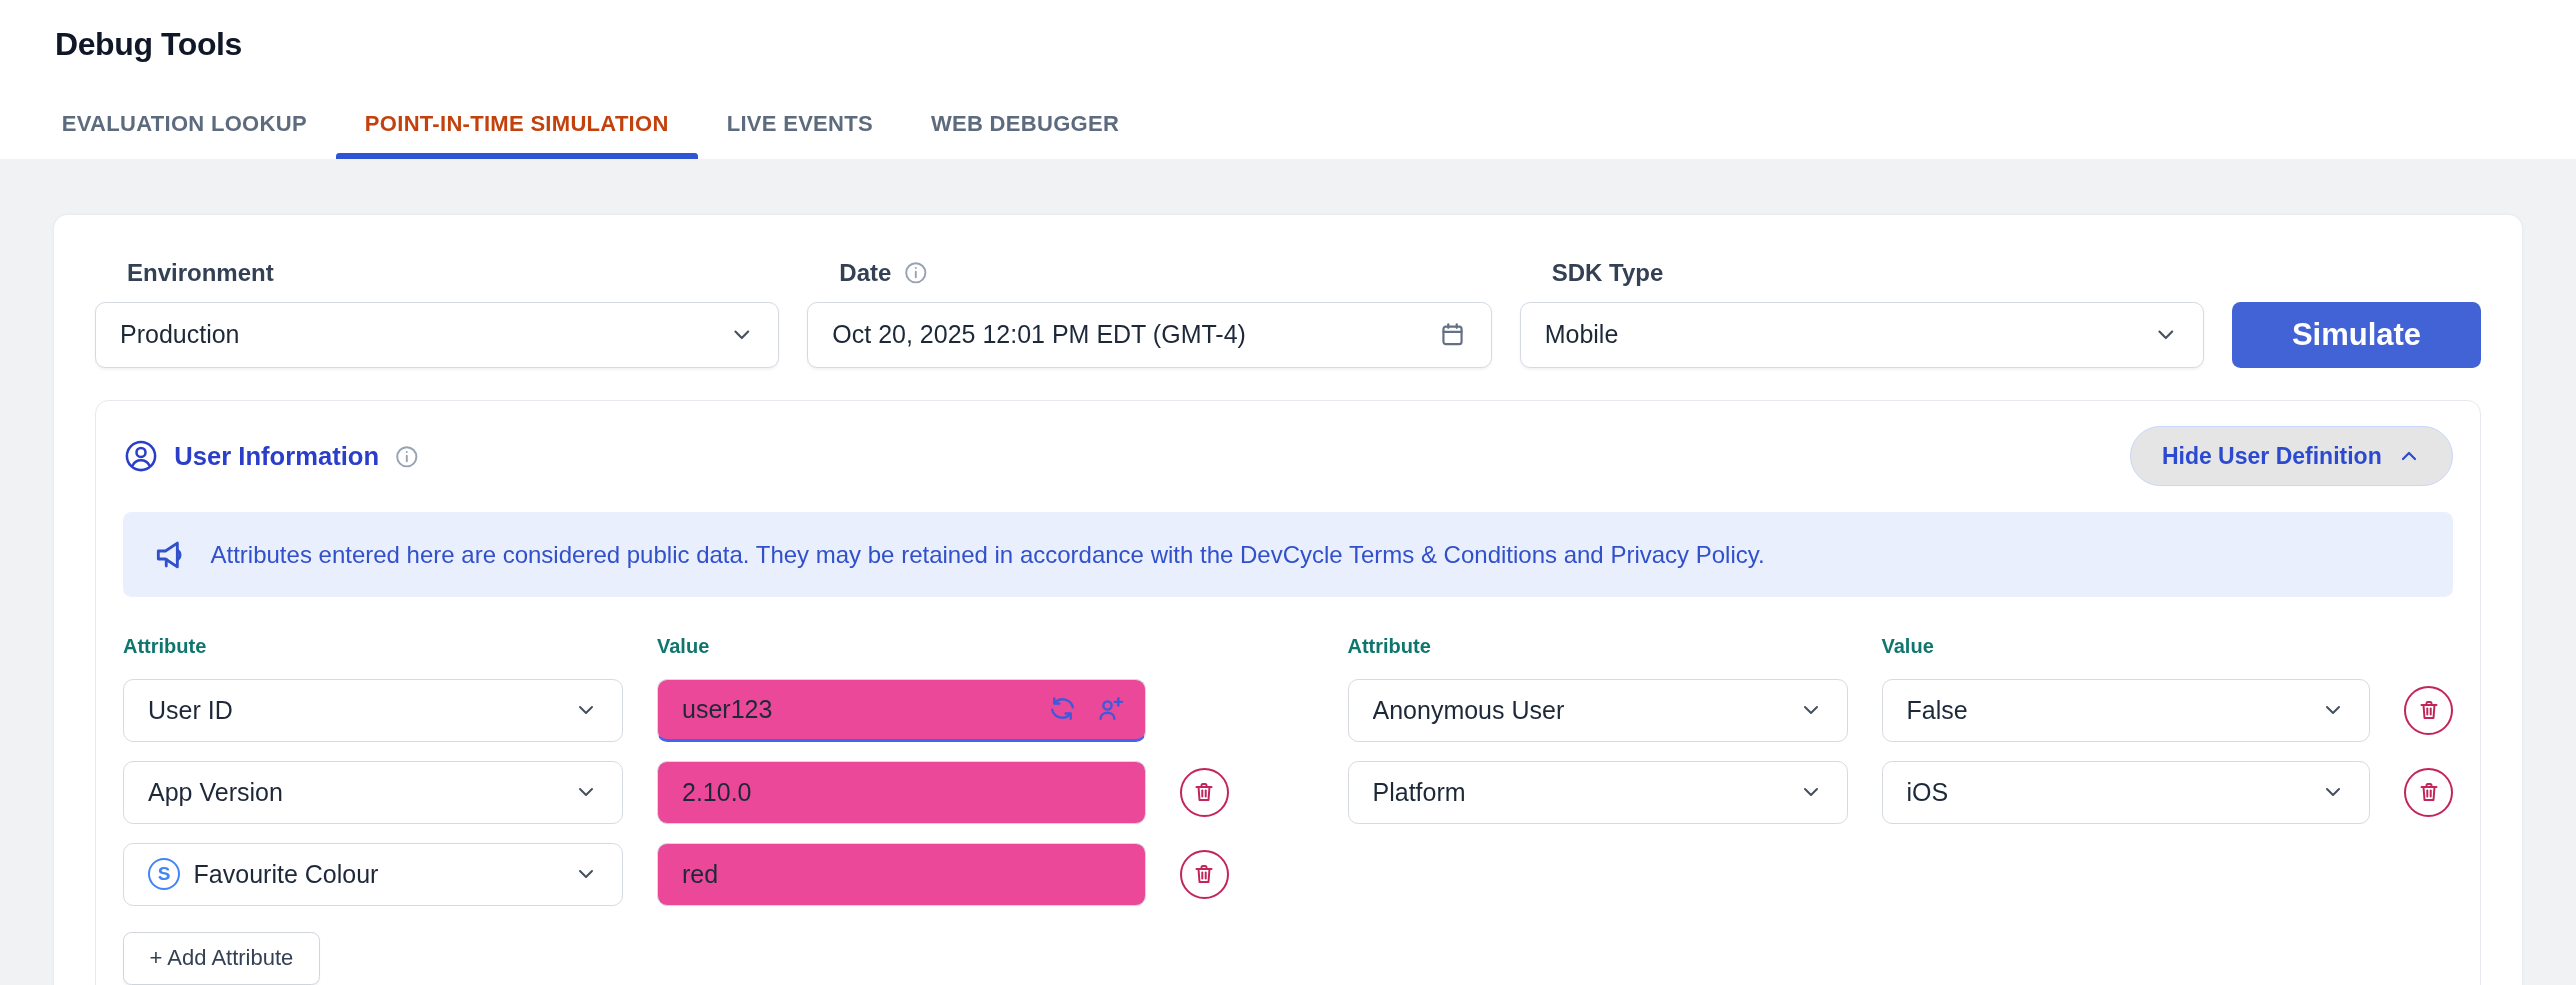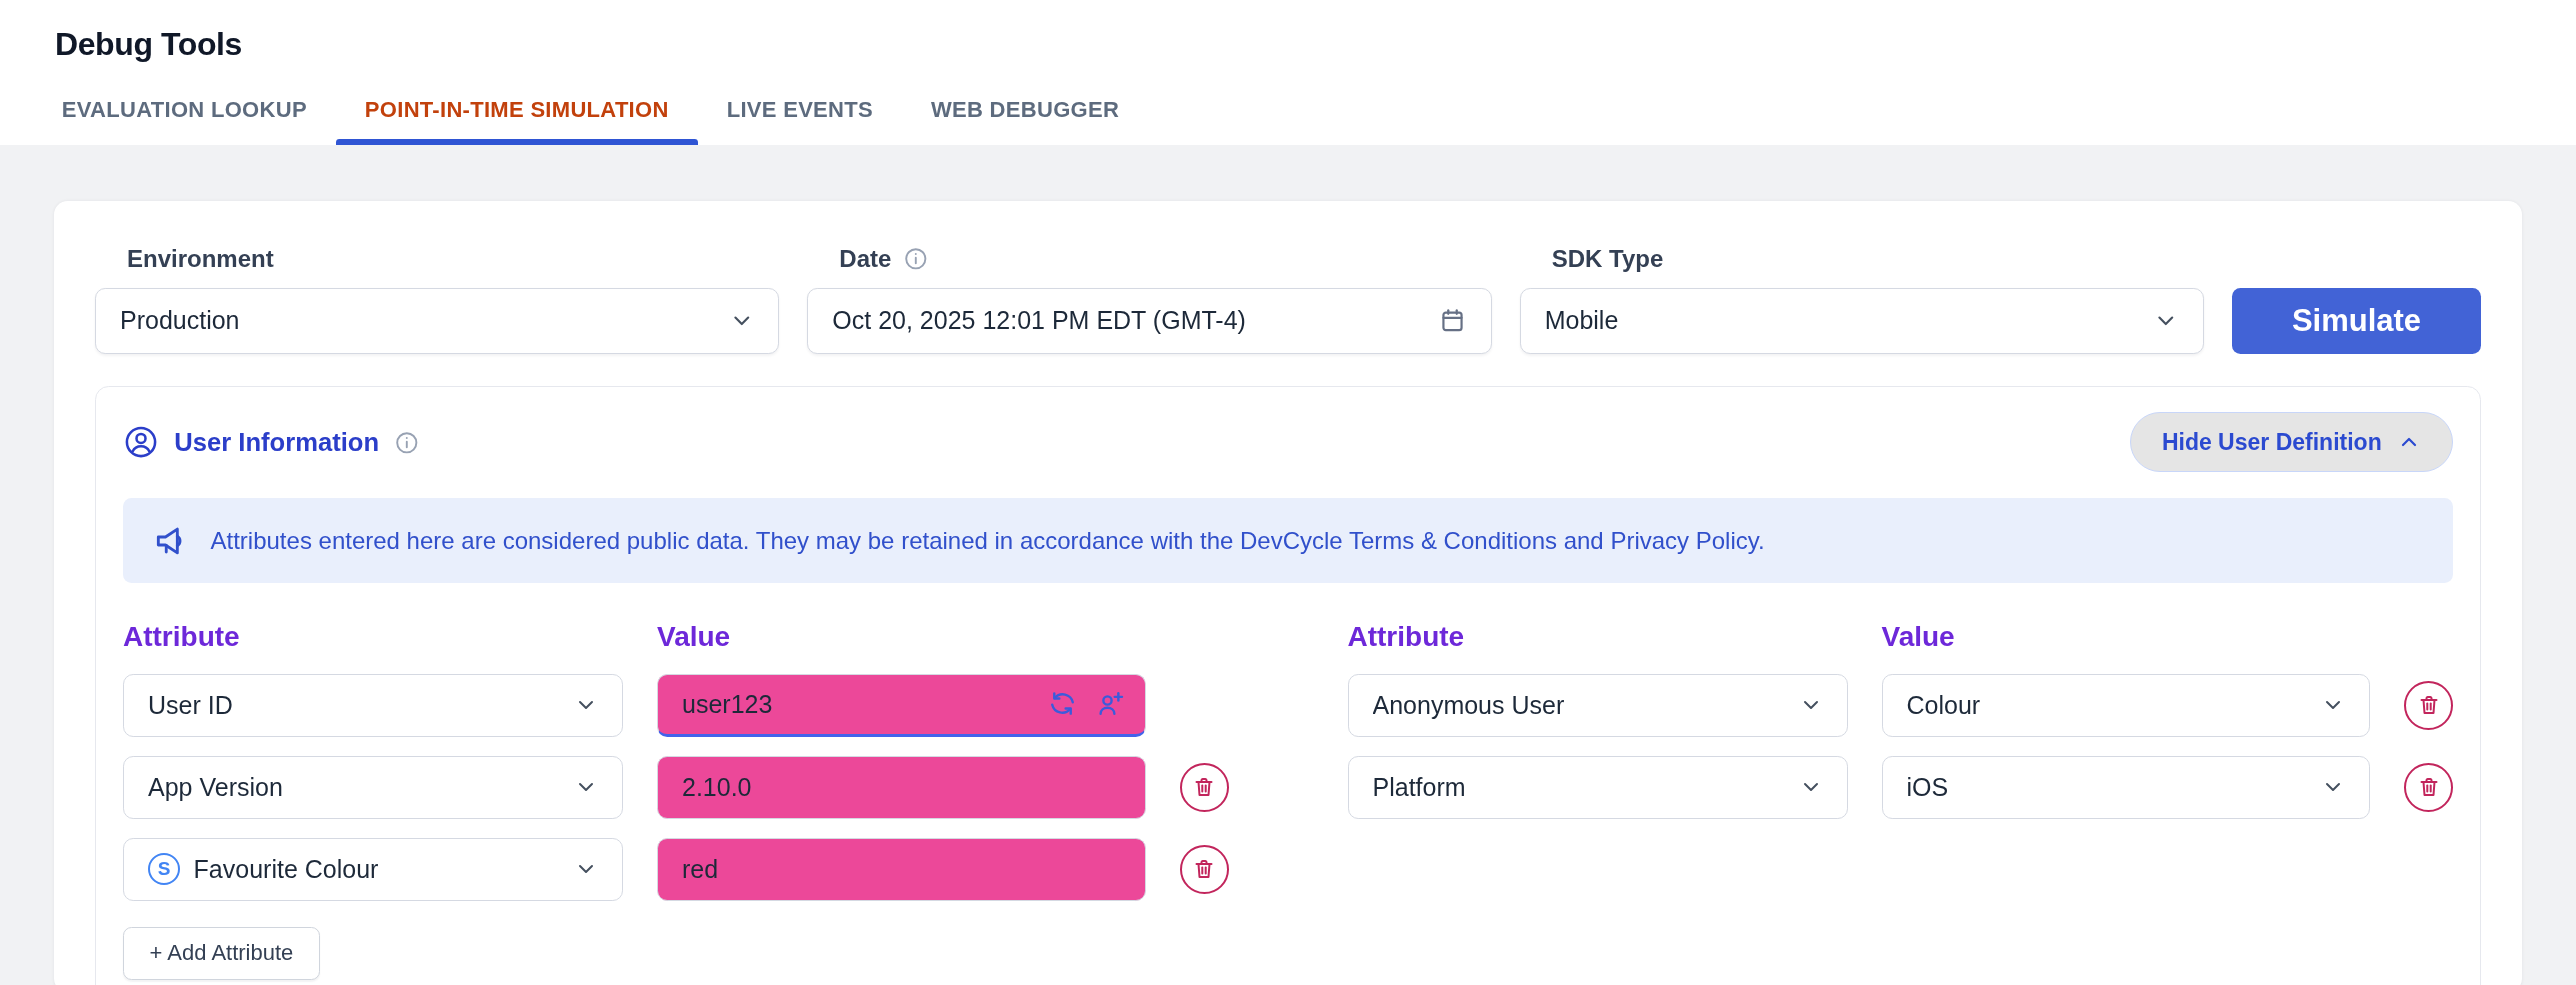--- a/index.html
+++ b/index.html
@@ -6,21 +6,21 @@
   html,body { width: 2576px; height: 985px; }
   body {
     font-family: "Liberation Sans", sans-serif;
     background: #ffffff;
     color: #1d2939;
     overflow: hidden;
   }
   
   .header { background: #fff; padding: 25.6px 0 0 55px; }
   .page-title { font-size: 32px; font-weight: 700; color: #101828; letter-spacing: -0.4px; }
-  .tabs { display: flex; margin-top: 34px; }
+  .tabs { display: flex; margin-top: 48px; }
   .tab {
     position: relative; padding: 0 29px 22px 29px;
     font-size: 22px; font-weight: 600; letter-spacing: 0.3px;
     color: #5d6b7e; cursor: pointer; white-space: nowrap;
   }
   .tab:first-child { padding-left: 6.8px; }
   .tab.active { color: #c2410c; }
   .tab.active::after {
     content: ""; position: absolute; left: 0; right: 0; bottom: 0;
     height: 6px; background: #2f55d4; border-radius: 3.4px 3.4px 0 0;
@@ -67,21 +67,21 @@
     font-family: inherit; font-size: 23px; font-weight: 600; color: #2b4ad0; cursor: pointer;
   }
   .banner {
     margin-top: 25.6px; background: #e9effc; border-radius: 8.5px;
     min-height: 85px; display: flex; align-items: center; gap: 20.5px;
     padding: 17px 29px; color: #3150cb; font-size: 24px;
   }
   
   .attr-area { display: flex; gap: 119px; margin-top: 38px; align-items: flex-start; }
   .attr-half { flex: 1; display: grid; grid-template-columns: 500px 1fr 49px; column-gap: 34px; row-gap: 19px; align-items: center; }
-  .col-header { font-size: 28px; font-weight: 600; color: #6d28d9; margin-bottom: 1.7px; }
+  .col-header { font-size: 20px; font-weight: 600; color: #0f766e; margin-bottom: 1.7px; }
   .attr-control { height: 63px; box-shadow: none; }
   .text-input {
     width: 100%; height: 63px; background: #ec4899;
     border: 1.7px solid #d5d9e2; border-radius: 10.2px;
     font: 500 25px "Liberation Sans", sans-serif; color: #1d2939;
     padding: 0 24px; outline: none;
   }
   .input-wrap { position: relative; }
   .input-wrap .text-input { padding-right: 128px; border-bottom: 3.4px solid #4263eb; }
   .input-icons {
@@ -312,21 +312,21 @@
 
           <div class="control attr-control">
             <span class="select-label">Anonymous User</span>
             <span class="icon">
               <svg width="24" height="24" viewBox="0 0 24 24" fill="none" stroke="#45505f" stroke-width="2" stroke-linecap="round" stroke-linejoin="round">
                   <polyline points="6 9 12 15 18 9"></polyline>
                 </svg>
             </span>
           </div>
           <div class="control attr-control">
-            <span class="select-label">Colour</span>
+            <span class="select-label">False</span>
             <span class="icon">
               <svg width="24" height="24" viewBox="0 0 24 24" fill="none" stroke="#45505f" stroke-width="2" stroke-linecap="round" stroke-linejoin="round">
                   <polyline points="6 9 12 15 18 9"></polyline>
                 </svg>
             </span>
           </div>
           <button class="trash-btn">
             <svg width="24" height="24" viewBox="0 0 24 24" fill="none" stroke="currentColor" stroke-width="2" stroke-linecap="round" stroke-linejoin="round">
                 <path d="M4.5 7h15"></path>
                 <path d="M9.5 7V5.2A1.2 1.2 0 0 1 10.7 4h2.6a1.2 1.2 0 0 1 1.2 1.2V7"></path>

